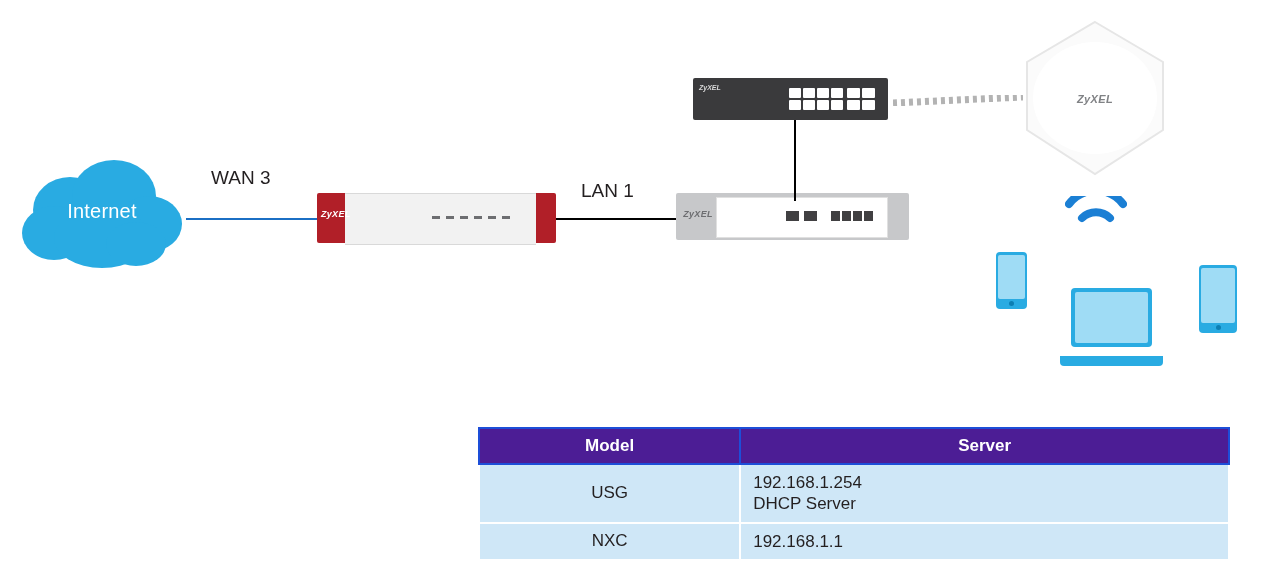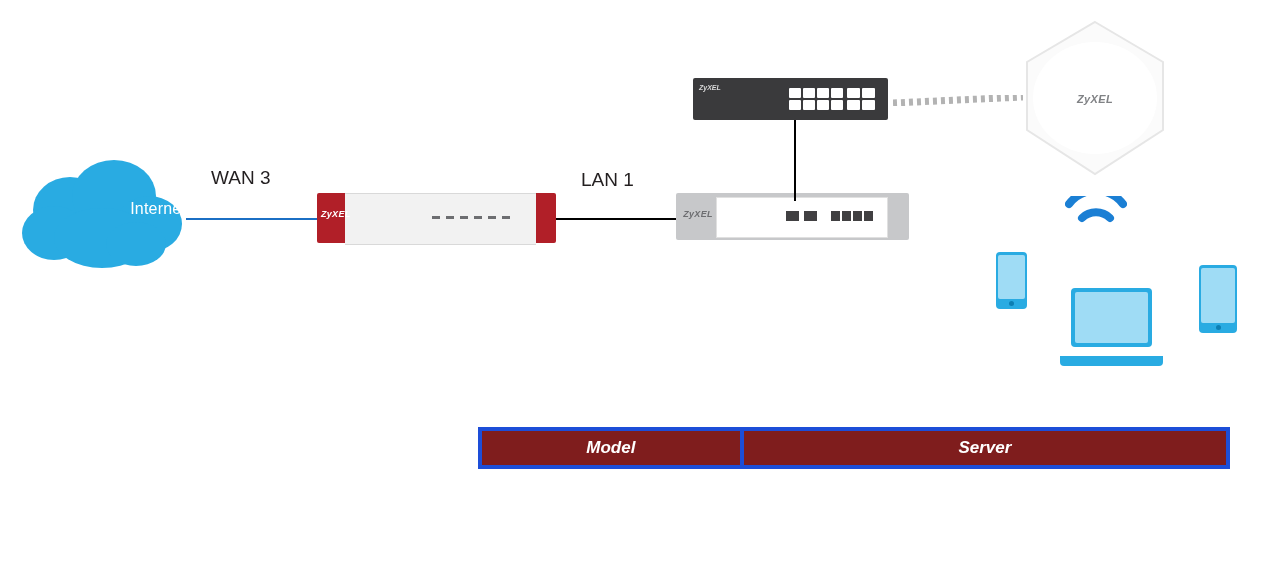--- a/index.html
+++ b/index.html
@@ -10,22 +10,22 @@
     position:relative;
     overflow:hidden;
     color:#231f20;
   }
   .stage{position:absolute;left:0;top:0;width:1273px;height:579px;}
   .abs{position:absolute;}
 
   
   .cloud{left:18px;top:158px;width:168px;height:118px;}
   .cloud-label{
-    left:18px;top:200px;width:168px;text-align:right;
-    font-size:16px;color:#ffffff;letter-spacing:0.2px;
+    left:18px;top:200px;width:168px;text-align:center;
+    font-size:20px;color:#ffffff;letter-spacing:0.2px;
   }
 
   
   .link-label{font-size:19px;color:#231f20;}
 
   
   .line-wan{left:186px;top:218px;width:131px;height:2px;background:#1b6fc4;}
   .line-lan{left:556px;top:218px;width:124px;height:2px;background:#000000;}
   .line-sw-down{left:794px;top:120px;width:2px;height:81px;background:#000000;}
 
@@ -76,22 +76,22 @@
 
   .laptop{left:1060px;top:288px;width:103px;height:78px;}
   .laptop .lid{position:absolute;left:11px;top:0;width:81px;height:59px;background:#29abe2;border-radius:4px;}
   .laptop .lid i{position:absolute;left:4px;top:4px;right:4px;bottom:4px;background:#9fdcf5;border-radius:2px;}
   .laptop .base{position:absolute;left:0;bottom:0;width:103px;height:10px;background:#29abe2;border-radius:0 0 4px 4px;}
 
   
   .tbl{left:478px;top:427px;width:752px;border-collapse:collapse;}
   table.tbl{position:absolute;}
   .tbl th{
-    background:#7f1d1d;color:#ffffff;font-size:17px;font-weight:bold;
-    padding:7px 0;text-align:center;border:4px solid #1d4ed8;font-style:italic;
+    background:#4c1d95;color:#ffffff;font-size:17px;font-weight:bold;
+    padding:7px 0;text-align:center;border:2px solid #1d4ed8;
   }
   .tbl td{
     background:#cfe7f7;color:#231f20;font-size:17px;
     padding:7px 12px;border:2px solid #ffffff;vertical-align:top;
   }
   .tbl td.model{text-align:center;vertical-align:middle;}
   .tbl .c1{width:130px;}
   .tbl .c2{width:245px;}
   .tbl td.setting{white-space:pre-line;line-height:1.25;}
 </style>
@@ -126,21 +126,21 @@
       <i></i>
         <i></i>
         <i></i>
         <i></i>
         <i></i>
         <i></i>
     </div>
   </div>
 
   <div class="abs line-lan"></div>
-  <div class="abs link-label" style="left:581px;top:169px;">LAN 1</div>
+  <div class="abs link-label" style="left:581px;top:180px;">LAN 1</div>
 
   <div class="abs nxc">
     <div class="shell"></div>
     <div class="face"></div>
     <div class="brand">ZyXEL</div>
     <div class="blk b1"></div>
       <div class="blk b2"></div>
     <div class="blk b3"></div>
       <div class="blk b4"></div>
       <div class="blk b5"></div>
@@ -208,16 +208,25 @@
   </div>
 
   <table class="tbl">
     <thead>
       <tr>
         <th class="c1">Model</th>
         <th class="c2">Server</th>
       </tr>
     </thead>
     <tbody>
+      <tr>
+        <td class="model">USG</td>
+        <td class="setting">192.168.1.254
+DHCP Server</td>
+      </tr>
+      <tr>
+        <td class="model">NXC</td>
+        <td class="setting">192.168.1.1</td>
+      </tr>
     </tbody>
   </table>
 
 </div>
 
 </body></html>

